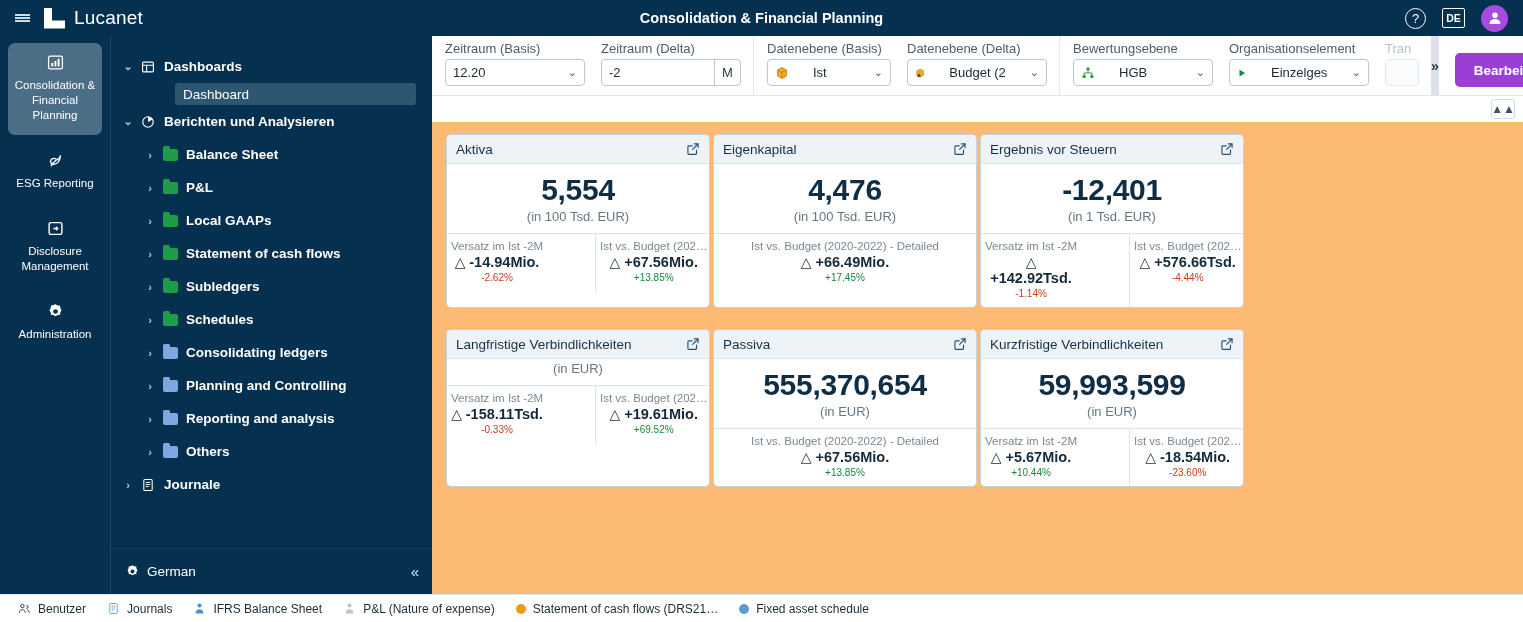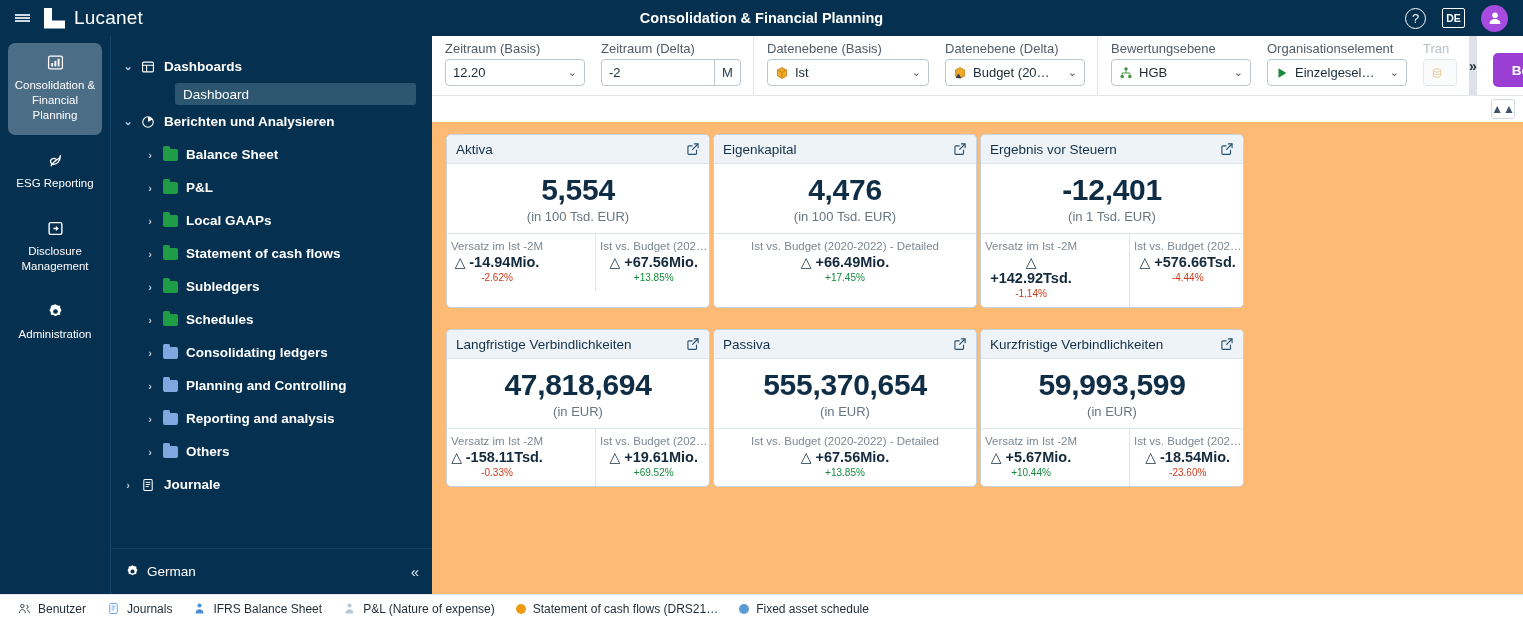--- a/index.html
+++ b/index.html
@@ -128,21 +128,21 @@
   }
   .fgroup {
     display:flex; gap: 16px; padding: 5px 12px 0 13px; height: 59px;
     border-right: 1px solid #e1e6ea;
   }
   .fgroup.last { border-right:none; }
   .fitem { display:flex; flex-direction:column; gap:3px; }
   .flabel { font-size: 13px; color:#4f5b66; white-space: nowrap; }
   .fselect {
     height: 27px; border: 1px solid #bcc6cf; border-radius: 4px; background:#fff;
-    display:flex; align-items:center; padding: 0 7px; gap:6px;
+    display:flex; align-items:center; padding: 0 7px; gap:24px;
     font-size: 13px; color:#1b2a36; cursor:pointer;text-align:center;
   }
   .fselect .val { white-space:nowrap; overflow:hidden; }
   .fselect .caret { margin-left:auto; color:#4f5b66; font-size:11px; }
   .finput {
     height: 27px; border: 1px solid #bcc6cf; border-radius: 4px; background:#fff;
     display:flex; align-items:center; font-size: 13px; color:#1b2a36; overflow:hidden;
   }
   .finput .txt { padding: 0 7px; flex:1; }
   .finput .unit {
@@ -417,21 +417,21 @@
             <div class="flabel">Zeitraum (Delta)</div>
             <div class="finput" style="width: 140px;">
               <div class="txt">-2</div>
               <div class="unit">M</div>
             </div>
           </div>
         </div>
         <div class="fgroup">
           <div class="fitem">
             <div class="flabel">Datenebene (Basis)</div>
-            <div class="fselect" style="width: 162px;">
+            <div class="fselect" style="width: 124px;">
               <svg width="14" height="14" viewBox="0 0 16 16">
                 <path d="M8 1.8 l5.2 2.8 v6.8 L8 14.2 2.8 11.4 V4.6 Z" fill="#f0a929" stroke="#c07d10" stroke-width=".9" stroke-linejoin="round"></path>
                 <path d="M2.8 4.6 L8 7.4 l5.2 -2.8 M8 7.4 V14.2" fill="none" stroke="#c07d10" stroke-width=".9"></path>
               </svg>
               <div class="val">Ist</div>
               <div class="caret">⌄</div>
             </div>
           </div>
           <div class="fitem">
             <div class="flabel">Datenebene (Delta)</div>
@@ -567,21 +567,20 @@
           <div class="card-head">
             <div class="card-title">Langfristige Verbindlichkeiten</div>
             <div class="card-open">
               <svg width="14" height="14" viewBox="0 0 16 16">
                 <path d="M9.5 2.2 h4.3 v4.3" fill="none" stroke="#26506f" stroke-width="1.3" stroke-linecap="round"></path>
                 <path d="M13.4 2.6 L7.6 8.4" stroke="#26506f" stroke-width="1.3" stroke-linecap="round"></path>
                 <path d="M12 9.3 v3.9 a1 1 0 0 1 -1 1 H3.2 a1 1 0 0 1 -1 -1 V5.4 a1 1 0 0 1 1 -1 h3.9" fill="none" stroke="#26506f" stroke-width="1.3" stroke-linecap="round"></path>
               </svg>
             </div>
           </div>
-          <div class="card-value">47,818,694</div>
           <div class="card-unit">(in EUR)</div>
           <div class="card-foot">
             <div class="fcell">
               <div class="fcell-label">Versatz im Ist -2M</div>
               <div class="fcell-delta"><span class="tri">△ </span><span>-158.11Tsd.</span></div>
               <div class="fcell-pct neg">-0.33%</div>
             </div>
             <div class="fcell">
               <div class="fcell-label">Ist vs. Budget (202…</div>
               <div class="fcell-delta"><span class="tri">△ </span><span>+19.61Mio.</span></div>

